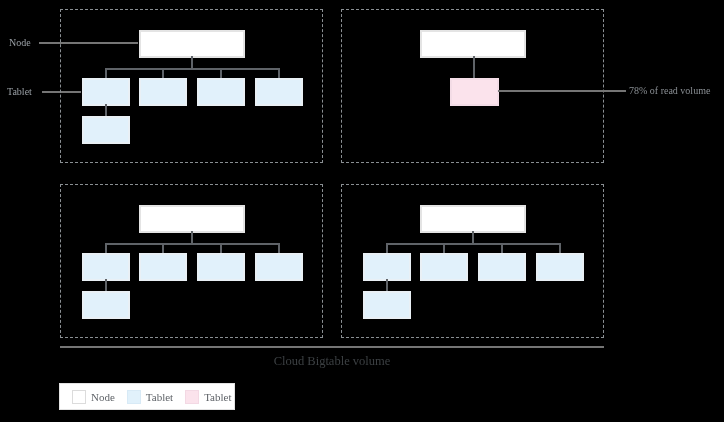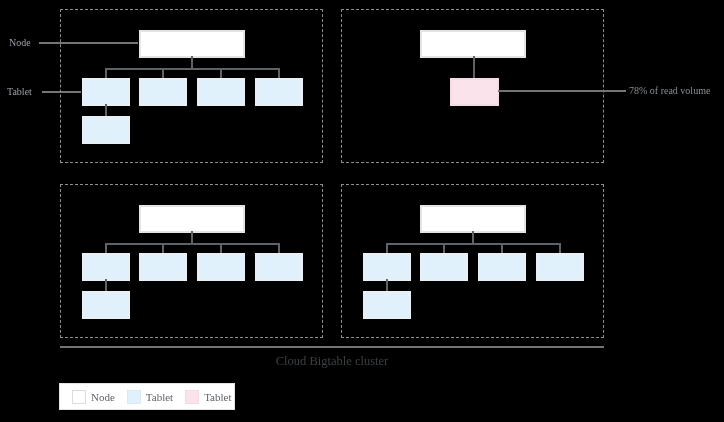--- a/index.html
+++ b/index.html
@@ -179,21 +179,21 @@
     <div class="line vline d4"></div>
     <div class="tablet t1"></div>
     <div class="tablet t2"></div>
     <div class="tablet t3"></div>
     <div class="tablet t4"></div>
     <div class="line vline t-link"></div>
     <div class="tablet t-extra"></div>
   </div>
 
   <div class="cluster-rule"></div>
-  <div class="caption">Cloud Bigtable cluster</div>
+  <div class="caption">Cloud Bigtable volume</div>
 
   <div class="legend">
     <div class="legend-item">
       <span class="swatch swatch-node"></span>
       <span class="legend-label">Node</span>
     </div>
     <div class="legend-item">
       <span class="swatch swatch-tablet"></span>
       <span class="legend-label">Tablet</span>
     </div>

